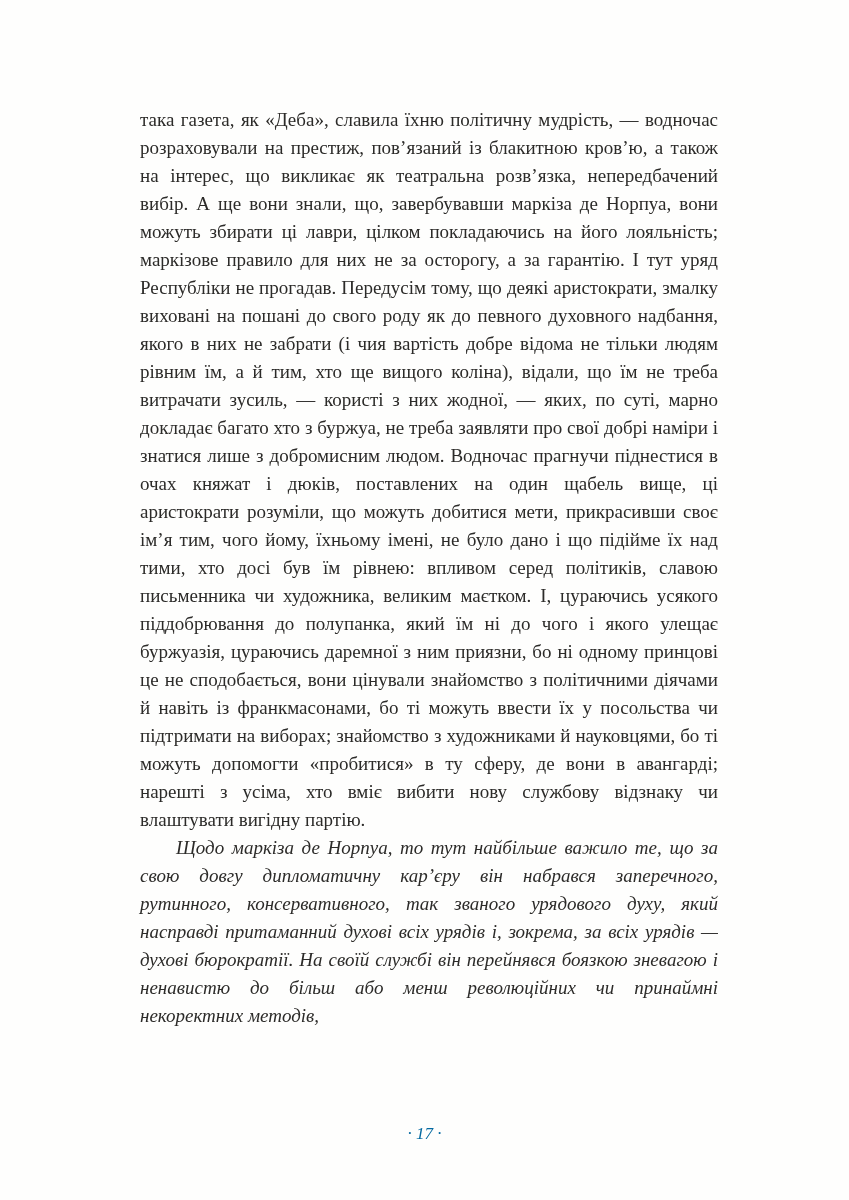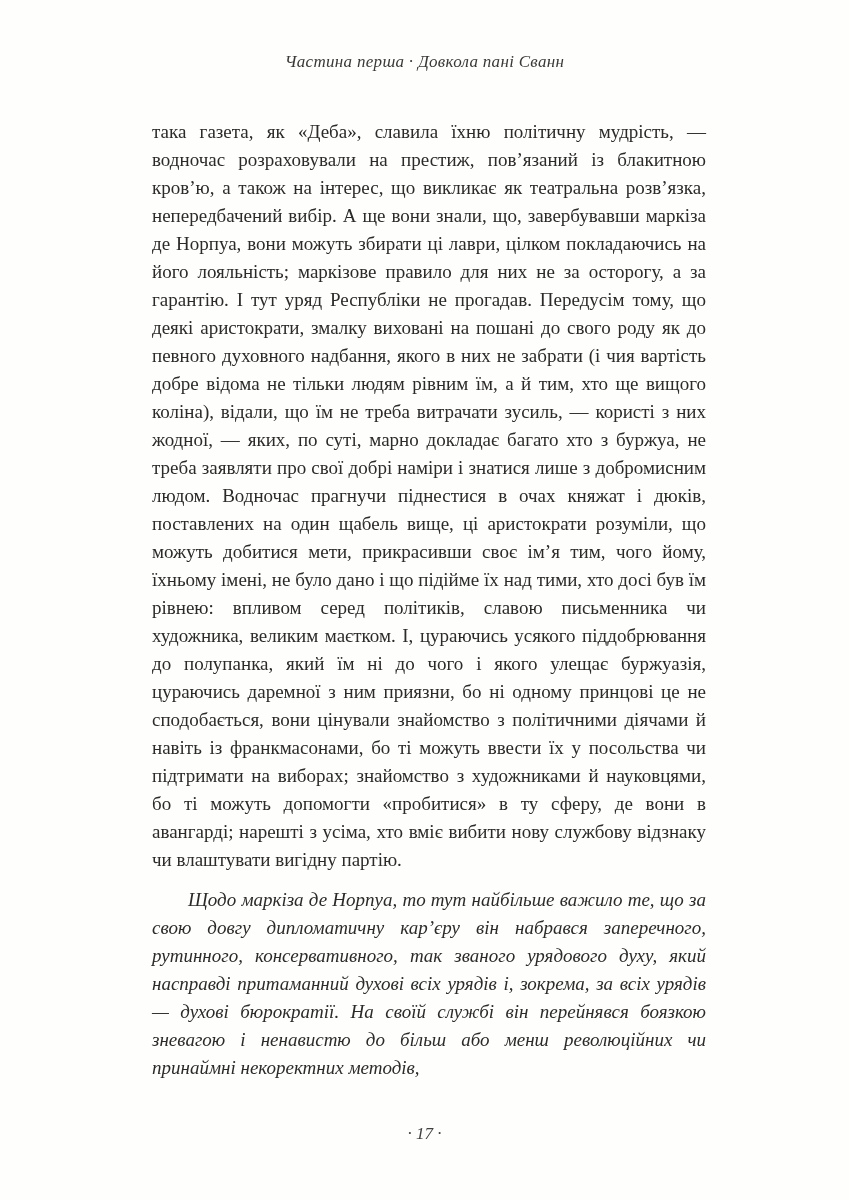--- a/index.html
+++ b/index.html
@@ -36,44 +36,43 @@
       position: absolute;
       top: 106px;
       left: 140px;
       width: 578px;
       font-size: 19px;
       line-height: 28px;
       text-align: justify;
       color: #2c2b29;
     }
     .text-block p {
-      margin: 12px;
+      margin: 0;
       padding: 0;
     }
     .text-block p.indented {
       text-indent: 36px;
       font-style: italic;
     }
     .folio {
       position: absolute;
       bottom: 56px;
       left: 0;
       width: 100%;
       text-align: center;
       font-style: italic;
       font-size: 17px;
-      color: #404040;
+      color: #0369a1;
     }
   </style>
 </head>
 <body>
 
 <div class="page">
 
-  <div class="running-head">Частина перша · Довкола пані Сванн</div>
 
   <div class="text-block">
     <p>така газета, як «Деба», славила їхню політичну мудрість, — водночас розраховували на престиж, пов’язаний із блакитною кров’ю, а також на інтерес, що викликає як театральна розв’язка, непередбачений вибір. А ще вони знали, що, завербувавши маркіза де Норпуа, вони можуть збирати ці лаври, цілком покладаючись на його лояльність; маркізове правило для них не за осторогу, а за гарантію. І тут уряд Республіки не прогадав. Передусім тому, що деякі аристократи, змалку виховані на пошані до свого роду як до певного духовного надбання, якого в них не забрати (і чия вартість добре відома не тільки людям рівним їм, а й тим, хто ще вищого коліна), відали, що їм не треба витрачати зусиль, — користі з них жодної, — яких, по суті, марно докладає багато хто з буржуа, не треба заявляти про свої добрі наміри і знатися лише з добромисним людом. Водночас прагнучи піднестися в очах княжат і дюків, поставлених на один щабель вище, ці аристократи розуміли, що можуть добитися мети, прикрасивши своє ім’я тим, чого йому, їхньому імені, не було дано і що підійме їх над тими, хто досі був їм рівнею: впливом серед політиків, славою письменника чи художника, великим маєтком. І, цураючись усякого піддобрювання до полупанка, який їм ні до чого і якого улещає буржуазія, цураючись даремної з ним приязни, бо ні одному принцові це не сподобається, вони цінували знайомство з політичними діячами й навіть із франкмасонами, бо ті можуть ввести їх у посольства чи підтримати на виборах; знайомство з художниками й науковцями, бо ті можуть допомогти «пробитися» в ту сферу, де вони в авангарді; нарешті з усіма, хто вміє вибити нову службову відзнаку чи влаштувати вигідну партію.</p>
     <p class="indented">Щодо маркіза де Норпуа, то тут найбільше важило те, що за свою довгу дипломатичну кар’єру він набрався заперечного, рутинного, консервативного, так званого урядового духу, який насправді притаманний духові всіх урядів і, зокрема, за всіх урядів — духові бюрократії. На своїй службі він перейнявся боязкою зневагою і ненавистю до більш або менш революційних чи принаймні некоректних методів,</p>
   </div>
 
   <div class="folio">· 17 ·</div>
 
 </div>
 

